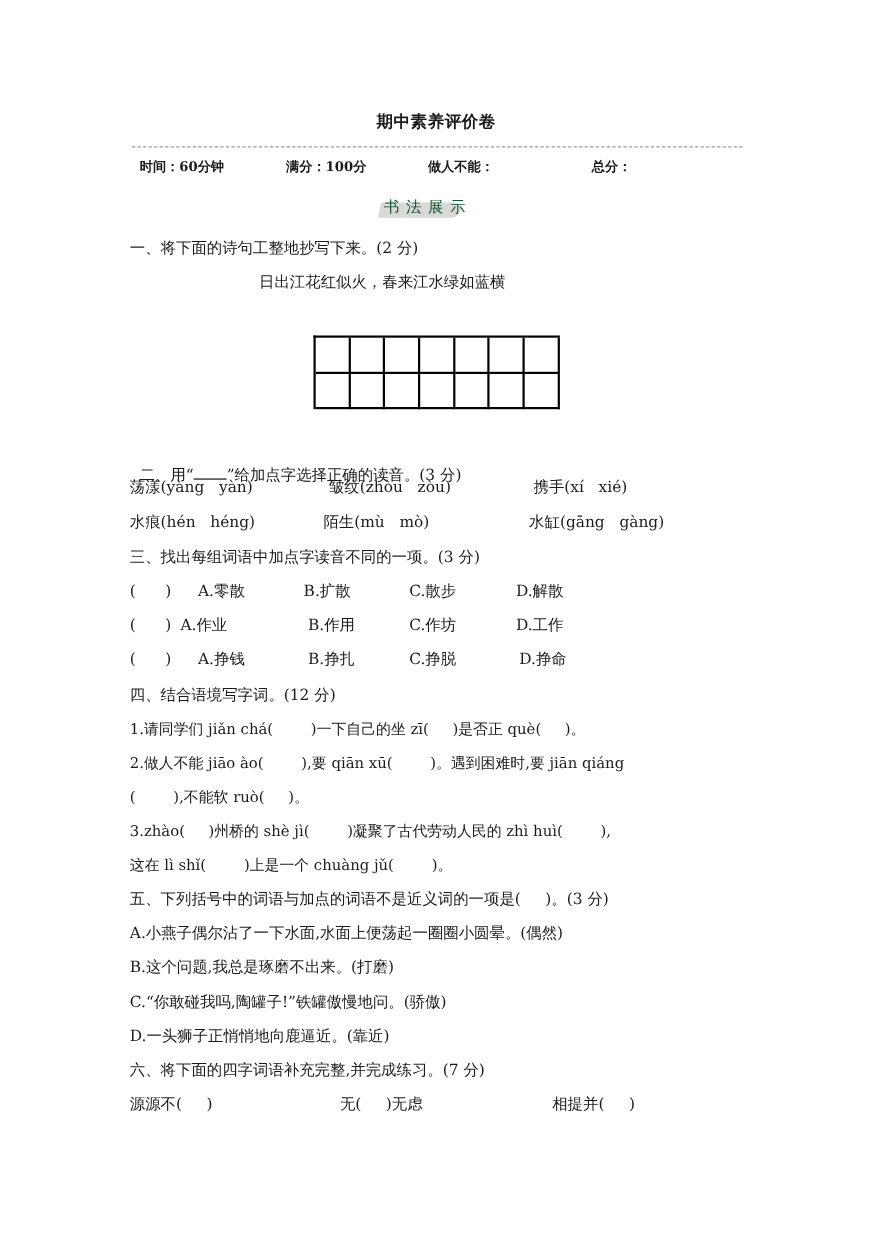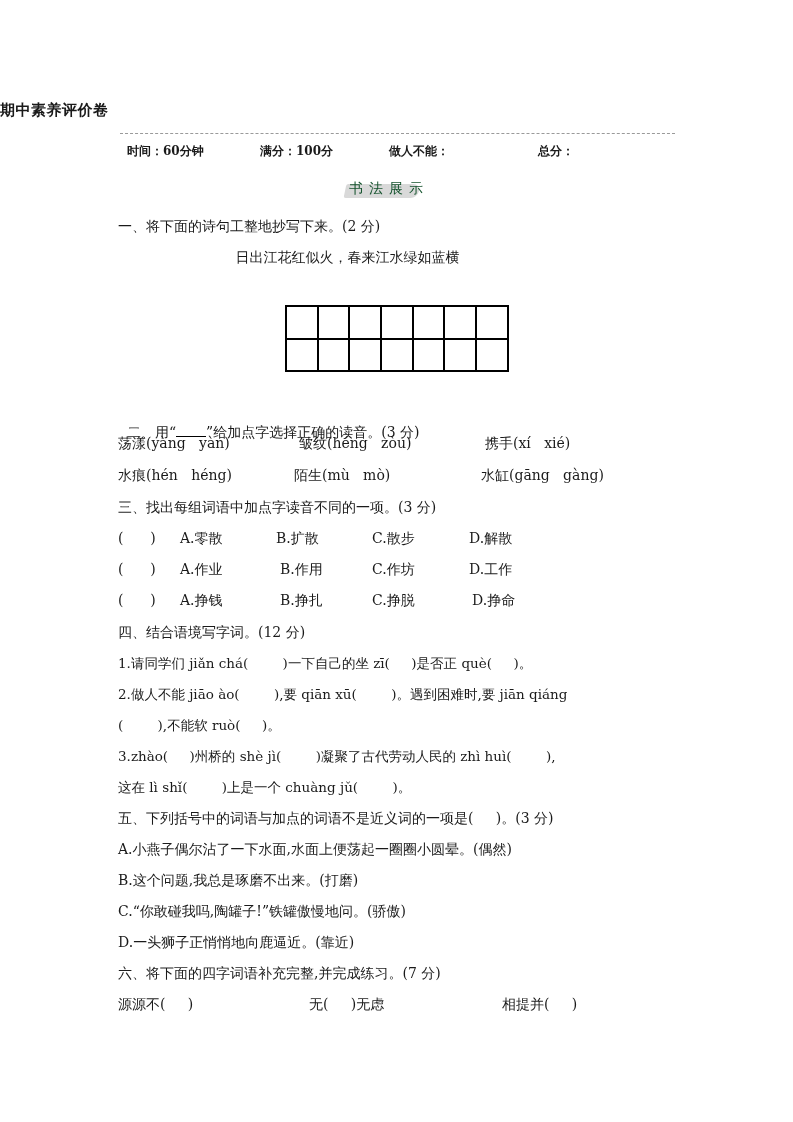--- a/index.html
+++ b/index.html
@@ -1,19 +1,19 @@
 <!DOCTYPE html>
 <html><head>
 <meta charset="utf-8">
 <style>
   html, body { margin: 0; padding: 0; background: #ffffff; }
   body { width: 793px; height: 1122px; position: relative; overflow: hidden;
          font-family: "DejaVu Serif", "Liberation Serif", serif; color: #1a1a1a; }
   .abs { position: absolute; white-space: nowrap; }
-  .title { left: 0; width: 793px; top: 101px; font-size: 15px; font-weight: bold;
+  .title { left: 0; width: 793px; top: 101px; text-align: center; font-size: 15px; font-weight: bold;
            font-family: "DejaVu Sans", sans-serif; letter-spacing: 0.5px; }
   .dash { left: 120px; width: 555px; top: 133px; height: 0; border-top: 1px dashed #9a9a9a; }
   .info { top: 143px; font-size: 12px; font-weight: bold; font-family: "DejaVu Serif", serif; }
   .banner { left: 345px; top: 180px; width: 72px; height: 20px; }
   .banner-bg { position: absolute; left: 0; top: 4px; width: 74px; height: 14px; background: #d9d9d9;
                border-radius: 3px 10px 10px 3px; transform: skewX(-12deg); }
   .banner-text { position: absolute; left: 4px; top: 0; font-size: 14px; letter-spacing: 6px;
                  font-family: "DejaVu Sans", sans-serif; color: #14532d; }
   .line { left: 118px; font-size: 14px; line-height: 20px; }
   .poem { left: 0; width: 695px; text-align: center; font-size: 14px; line-height: 20px; }
@@ -53,36 +53,36 @@
   <div class="cell"></div>
   <div class="cell"></div>
   <div class="cell"></div>
   <div class="cell"></div>
 </div>
 
 <div class="abs line" style="top:402px">
   <span>二、用“</span><span class="blank-ul"></span><span>”给加点字选择正确的读音。(3 分)</span>
 </div>
 <div class="abs line" style="top:433px; left:118px">荡漾(yàng   yàn)</div>
-<div class="abs line" style="top:433px; left:299px">皱纹(héng   zòu)</div>
+<div class="abs line" style="top:433px; left:299px">皱纹(zhòu   zòu)</div>
 <div class="abs line" style="top:433px; left:485px">携手(xí   xié)</div>
 <div class="abs line" style="top:465px; left:118px">水痕(hén   héng)</div>
 <div class="abs line" style="top:465px; left:294px">陌生(mù   mò)</div>
 <div class="abs line" style="top:465px; left:481px">水缸(gāng   gàng)</div>
 
 <div class="abs line" style="top:497px">三、找出每组词语中加点字读音不同的一项。(3 分)</div>
 
 <div class="abs line" style="top:528px; left:118px">(      )</div>
 <div class="abs line" style="top:528px; left:180px">A.零散</div>
 <div class="abs line" style="top:528px; left:276px">B.扩散</div>
 <div class="abs line" style="top:528px; left:372px">C.散步</div>
 <div class="abs line" style="top:528px; left:469px">D.解散</div>
 
 <div class="abs line" style="top:559px; left:118px">(      )</div>
-<div class="abs line" style="top:559px; left:180px">A.作业</div>
+<div class="abs line" style="top:559px; left:164px">A.作业</div>
 <div class="abs line" style="top:559px; left:280px">B.作用</div>
 <div class="abs line" style="top:559px; left:372px">C.作坊</div>
 <div class="abs line" style="top:559px; left:469px">D.工作</div>
 
 <div class="abs line" style="top:590px; left:118px">(      )</div>
 <div class="abs line" style="top:590px; left:180px">A.挣钱</div>
 <div class="abs line" style="top:590px; left:280px">B.挣扎</div>
 <div class="abs line" style="top:590px; left:372px">C.挣脱</div>
 <div class="abs line" style="top:590px; left:472px">D.挣命</div>
 

